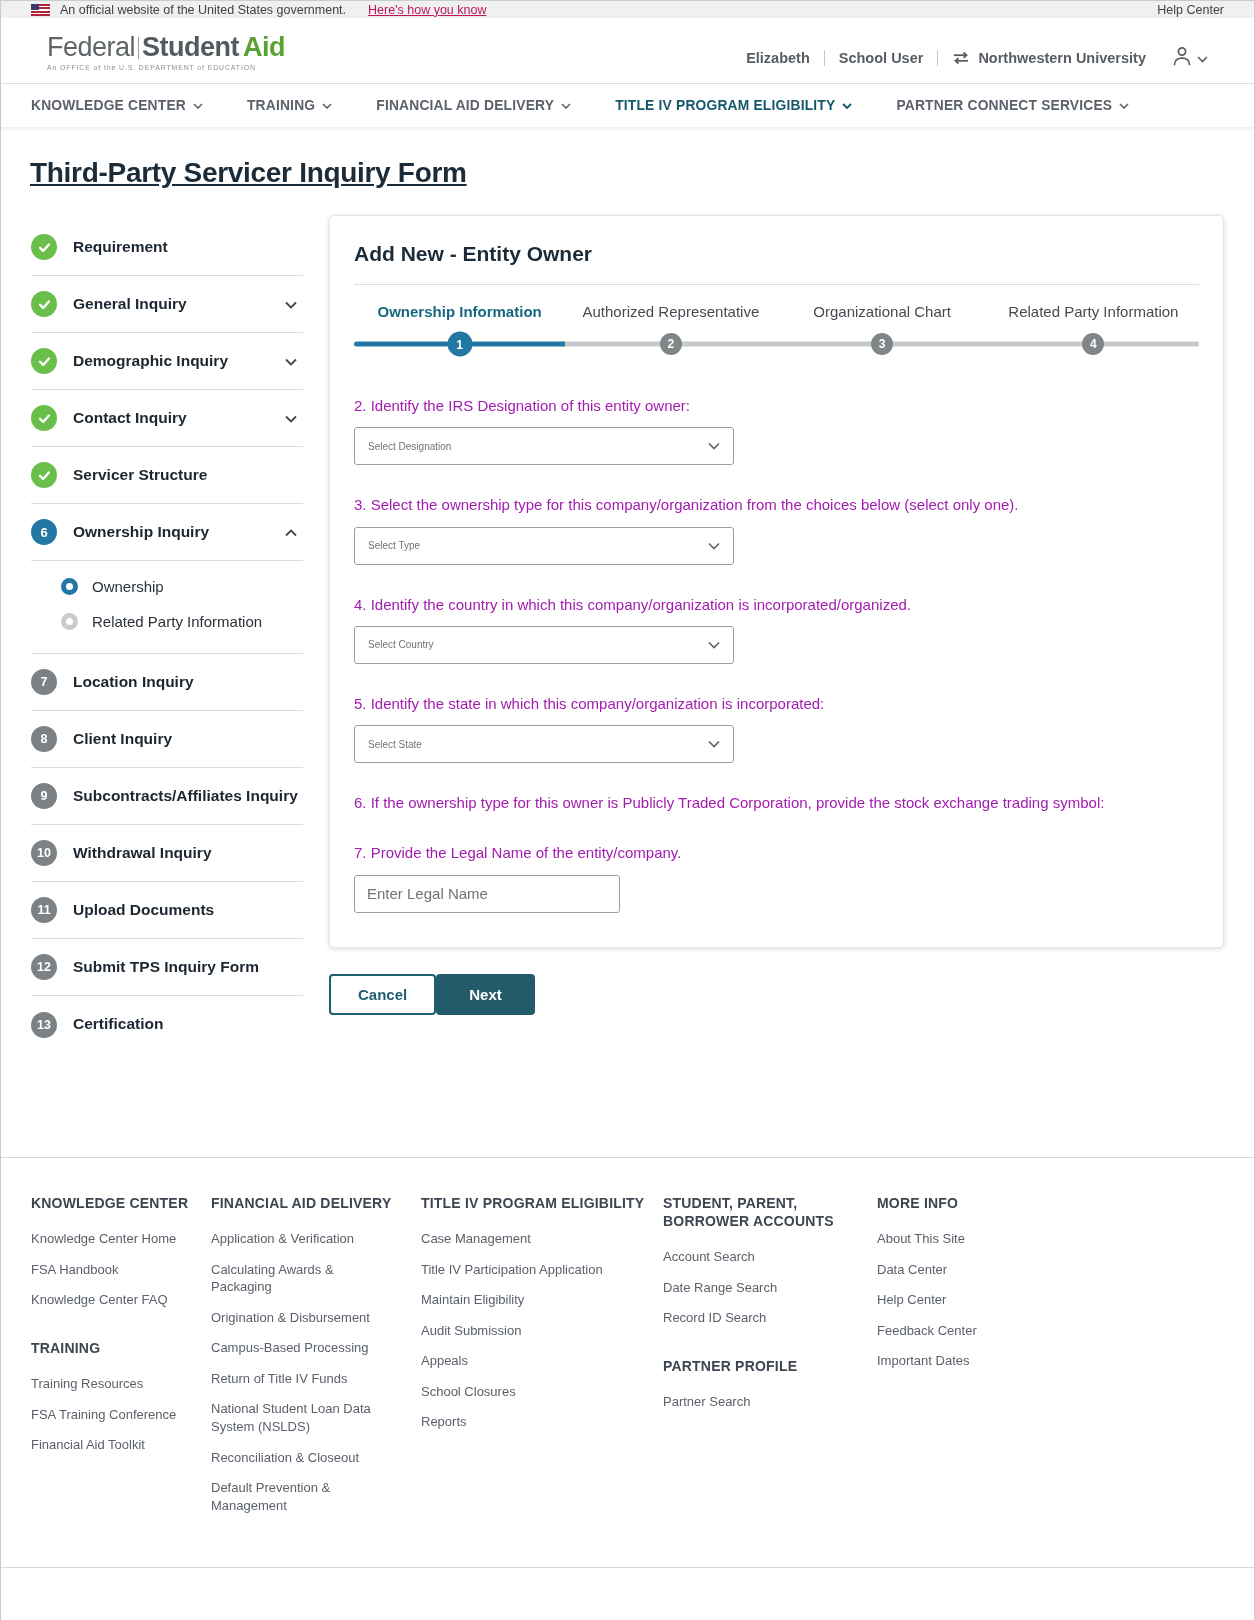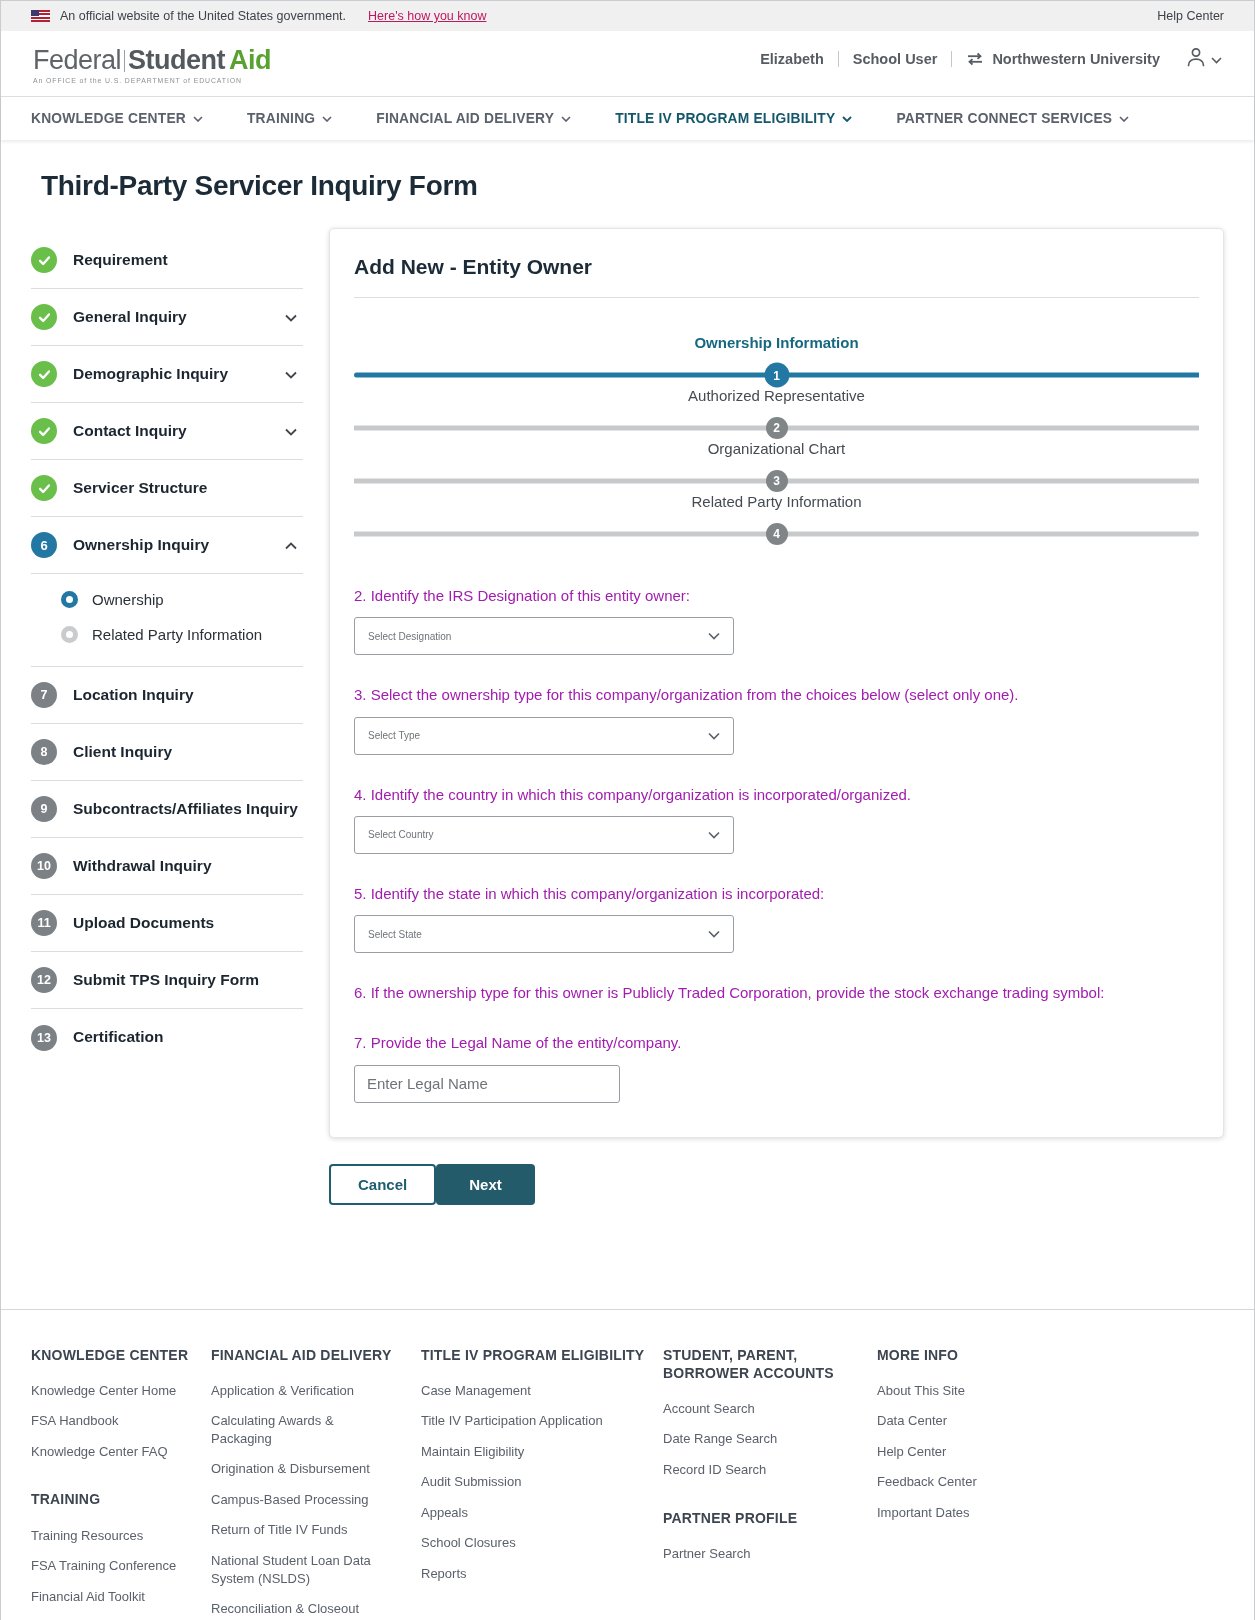--- a/index.html
+++ b/index.html
@@ -1,30 +1,30 @@
 <!DOCTYPE html>
 <html><head>
 <meta charset="utf-8">
 <style>
   * { box-sizing: border-box; }
   html,body { margin:0; padding:0; background:#e9eaeb; }
   body { font-family:"Liberation Sans", sans-serif; color:#3d4551; }
   .page { width:1255px; min-height:1618px; margin:0 auto; background:#fff; border:1px solid #c9cdd0; }
 
   
-  .gov-banner { height:30px; background:#f0f0f0; display:flex; align-items:center; padding:0 30px; font-size:12.5px; color:#3d4249; }
+  .gov-banner { height:17px; background:#f0f0f0; display:flex; align-items:center; padding:0 30px; font-size:12.5px; color:#3d4249; }
   .flag { position:relative; width:19px; height:12px; margin-right:10px; flex:none;
           background:repeating-linear-gradient(#b22234 0 1.8px, #ffffff 1.8px 3.5px); }
   .flag::after { content:""; position:absolute; left:0; top:0; width:8px; height:6px; background:#3c3b6e; }
   .gov-link { color:#be185d; text-decoration:underline; margin-left:22px; cursor:pointer; }
   .gov-spacer { flex:1; }
   .help-center { color:#3d4249; cursor:pointer; }
 
   
-  .hdr { display:flex; align-items:flex-start; justify-content:space-between; padding:14px 32px 12px; }
+  .hdr { display:flex; align-items:flex-end; justify-content:space-between; padding:14px 46px 12px; }
   .fsa-logo .logo-line { display:flex; align-items:baseline; }
   .lg-federal { font-size:27px; color:#5e6468; letter-spacing:-0.5px; }
   .lg-bar { width:1px; height:22px; background:#9aa0a4; margin:0 3px; align-self:center; }
   .lg-student { font-size:27px; font-weight:bold; color:#54595d; letter-spacing:-0.5px; }
   .lg-aid { font-size:27px; font-weight:bold; color:#59a231; letter-spacing:-0.5px; margin-left:4px; }
   .logo-tag { font-size:6.9px; color:#8a9094; letter-spacing:0.9px; margin-top:1px; }
 
   .user-area { display:flex; align-items:center; font-size:14.5px; font-weight:bold; color:#565c62; }
   .user-seg { padding:0 14px; }
   .user-seg.bordered { border-left:1px solid #c3c7ca; }
@@ -32,21 +32,21 @@
   .icon-swap svg, .icon-person svg { display:block; }
   .acct { display:flex; align-items:center; margin-left:10px; cursor:pointer; }
 
   
   .nav { display:flex; align-items:center; gap:44px; padding:0 30px; height:44px; border-top:1px solid #dcdee0; box-shadow:0 2px 3px rgba(0,0,0,.08); position:relative; }
   .nav-item { display:flex; align-items:center; gap:7px; font-size:13.8px; font-weight:bold; color:#5b616b; letter-spacing:.2px; cursor:pointer; }
   .nav-item.active { color:#14576b; }
   .nav-item svg { margin-top:1px; }
 
   
-  .page-title { margin:30px 40px 26px; font-size:28px; font-weight:bold; color:#1c2b38; letter-spacing:-0.3px; }
+  .page-title { margin:30px 29px 26px; font-size:28px; font-weight:bold; color:#1c2b38; letter-spacing:-0.3px;text-decoration:underline; }
 
   
   .content { display:flex; align-items:flex-start; padding:0 30px; }
   .sidebar { width:272px; flex:none; padding-top:4px; }
   .side-item { display:flex; align-items:center; gap:16px; min-height:57px; border-bottom:1px solid #dadcde; cursor:pointer; }
   .side-item.no-border { border-bottom:none; }
   .badge { width:26px; height:26px; border-radius:50%; flex:none; display:flex; align-items:center; justify-content:center; }
   .badge.green { background:#6abf4b; }
   .badge.blue { background:#2378a3; color:#fff; font-size:13px; font-weight:bold; }
   .badge.gray { background:#7c8185; color:#fff; font-size:12.5px; font-weight:bold; }
@@ -58,21 +58,21 @@
   .radio.sel { border:5px solid #2378a3; }
   .radio.unsel { border:5px solid #c8ccce; }
   .sub-label { font-size:15px; color:#2a3138; }
 
   
   .main-col { flex:1; margin-left:26px; }
   .card { background:#fff; border:1px solid #e3e5e7; border-radius:5px; box-shadow:0 1px 5px rgba(0,0,0,.15); padding:26px 24px 34px; }
   .card-title { font-size:21px; font-weight:bold; color:#1c2b38; }
   .card-rule { border:none; border-top:1px solid #dcdee0; margin:18px 0 0; }
 
-  .stepper { display:flex; margin-top:36px;flex-direction:column; }
+  .stepper { display:flex; margin-top:18px; }
   .step { flex:1; cursor:pointer; }
   .step-label { text-align:center; font-size:15px; color:#454b52; margin-bottom:12px; white-space:nowrap; }
   .step.active .step-label { color:#166880; font-weight:bold; }
   .step-track { position:relative; height:24px; }
   .step-line { position:absolute; left:0; right:0; top:50%; height:5px; transform:translateY(-50%); background:#c7c9cb; }
   .step.active .step-line { background:#2378a3; }
   .step:first-child .step-line { border-radius:3px 0 0 3px; }
   .step:last-child .step-line { border-radius:0 3px 3px 0; }
   .step-dot { position:absolute; left:50%; top:50%; transform:translate(-50%,-50%); width:22px; height:22px; border-radius:50%; background:#808588; color:#fff; font-size:12px; font-weight:bold; display:flex; align-items:center; justify-content:center; }
   .step.active .step-dot { width:25px; height:25px; background:#2378a3; }

